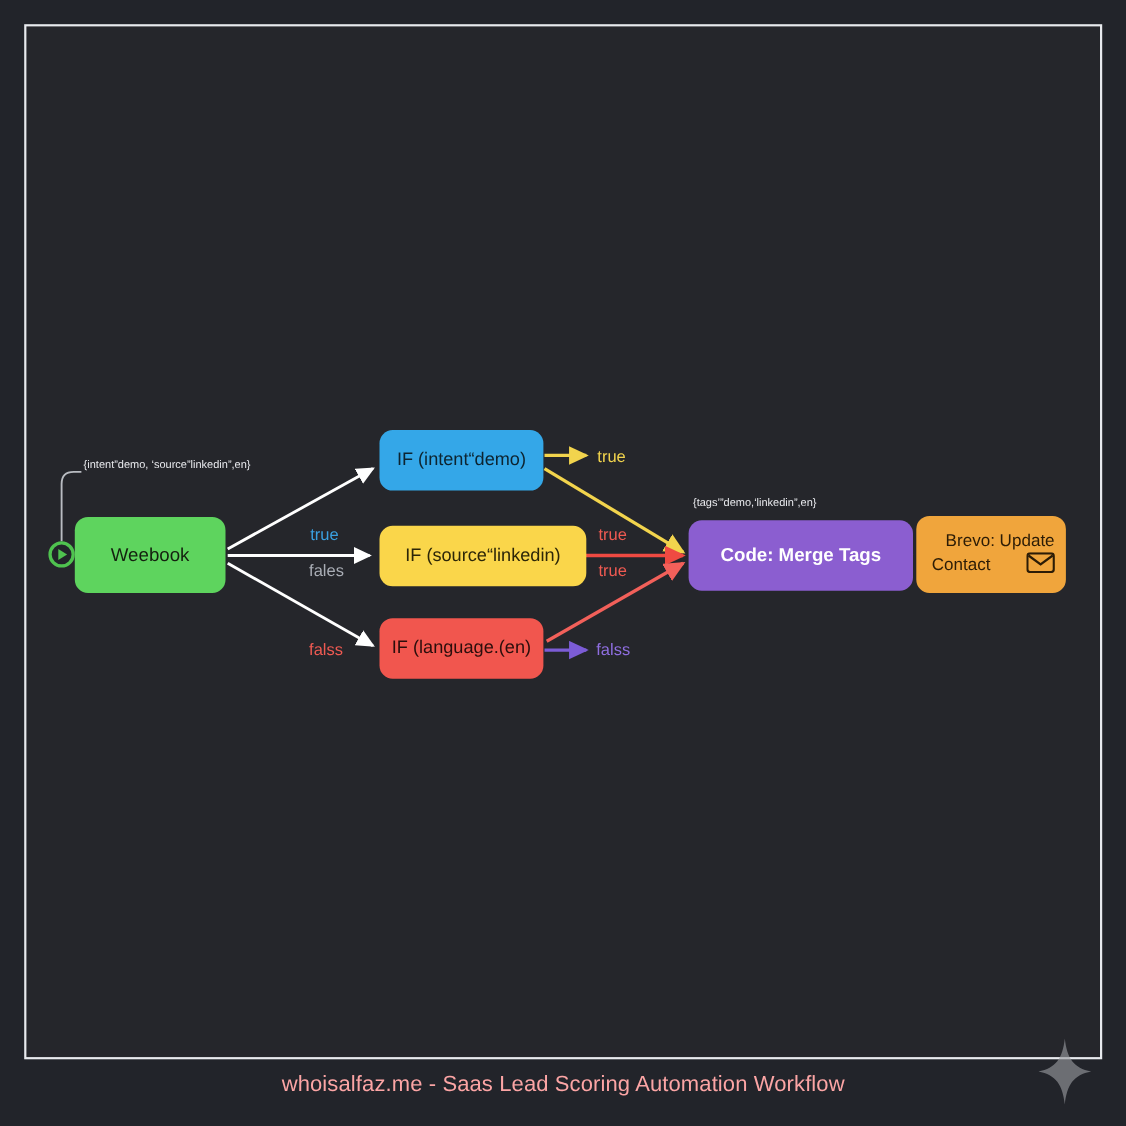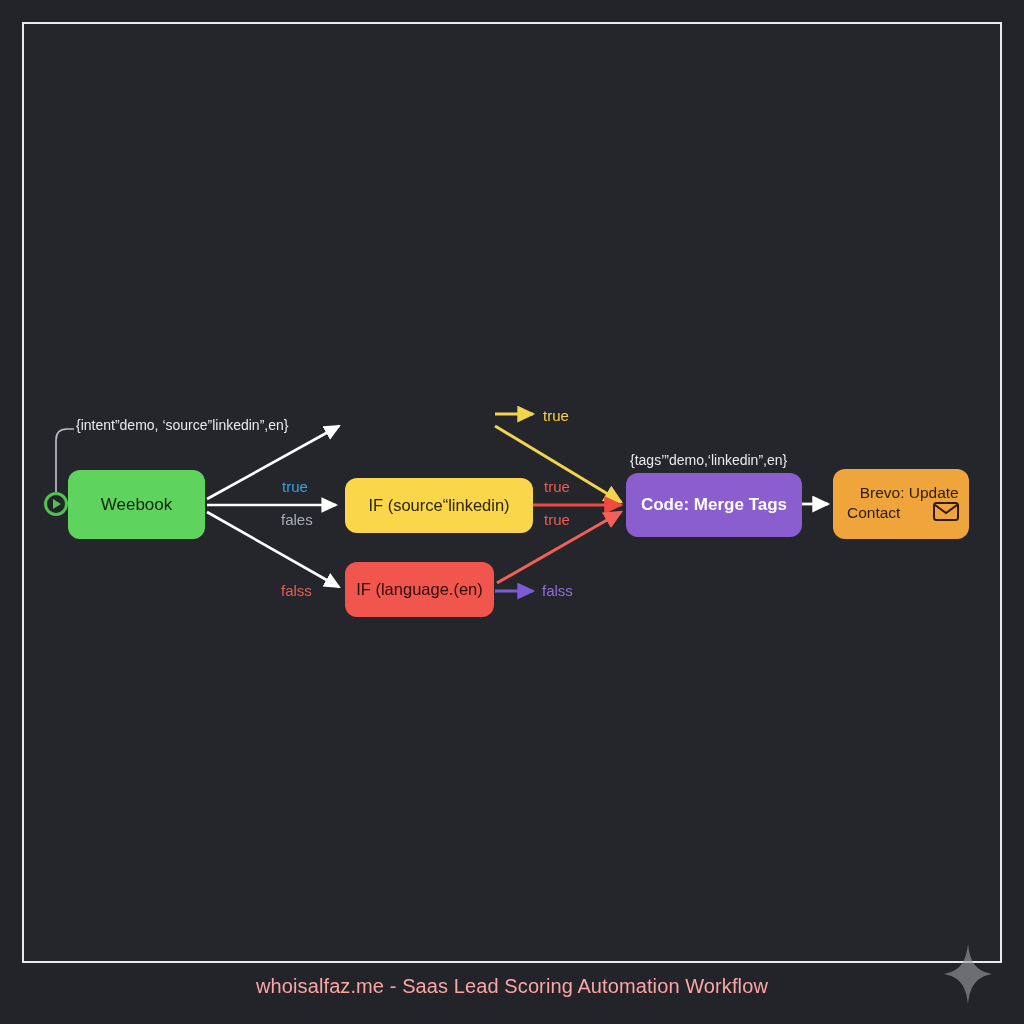--- a/index.html
+++ b/index.html
@@ -50,21 +50,21 @@
   }
   #node-if-source {
     left: 345px; top: 478px; width: 188px; height: 55px;
     background: #fad64a; color: #2c2608; font-size: 16.5px;
   }
   #node-if-language {
     left: 345px; top: 562px; width: 149px; height: 55px;
     background: #f1564e; color: #2b0e0c; font-size: 16.5px;
   }
   #node-code-merge {
-    left: 626px; top: 473px; width: 176px; height: 64px;
+    left: 626px; top: 473px; width: 204px; height: 64px;
     background: #8b5ed0; color: #ffffff; font-size: 17px; font-weight: bold;
   }
   #node-brevo {
     left: 833px; top: 469px; width: 136px; height: 70px;
     background: #f0a53c; color: #2c1c06; font-size: 15.5px;
     justify-content: flex-start; text-align: right; padding-left: 14px;
   }
   #node-brevo .brevo-inner { display: block; }
   .envelope-icon { display: inline-block; vertical-align: middle; margin-left: 28px; }
 
@@ -86,21 +86,21 @@
     margin-left: 2px;
   }
 
   .edge-label {
     position: absolute;
     font-size: 15px;
     white-space: nowrap;
   }
   .annot {
     position: absolute;
-    font-size: 14px;
+    font-size: 10px;
     color: #e9eaee;
     white-space: nowrap;
   }
   #annot-webhook { left: 76px; top: 417px; }
   #annot-tags { left: 630px; top: 452px; }
 
   #lbl-true-blue   { left: 282px; top: 478px; color: #3aa0e0; }
   #lbl-fales-gray  { left: 281px; top: 511px; color: #a9adb5; }
   #lbl-falss-red   { left: 281px; top: 582px; color: #ef5a52; }
   #lbl-true-yellow { left: 543px; top: 407px; color: #f2d44d; }
@@ -175,20 +175,23 @@
     <div class="tri"></div>
   </div>
 
   <div class="annot" id="annot-webhook">{intent”demo, ‘source”linkedin”,en}</div>
   <div class="annot" id="annot-tags">{tags’”demo,‘linkedin”,en}</div>
 
   <div class="node" id="node-webhook">
     <span class="node-label">Weebook</span>
   </div>
 
+  <div class="node" id="node-if-intent">
+    <span class="node-label">IF (intent“demo)</span>
+  </div>
 
   <div class="node" id="node-if-source">
     <span class="node-label">IF (source“linkedin)</span>
   </div>
 
   <div class="node" id="node-if-language">
     <span class="node-label">IF (language.(en)</span>
   </div>
 
   <div class="node" id="node-code-merge">

